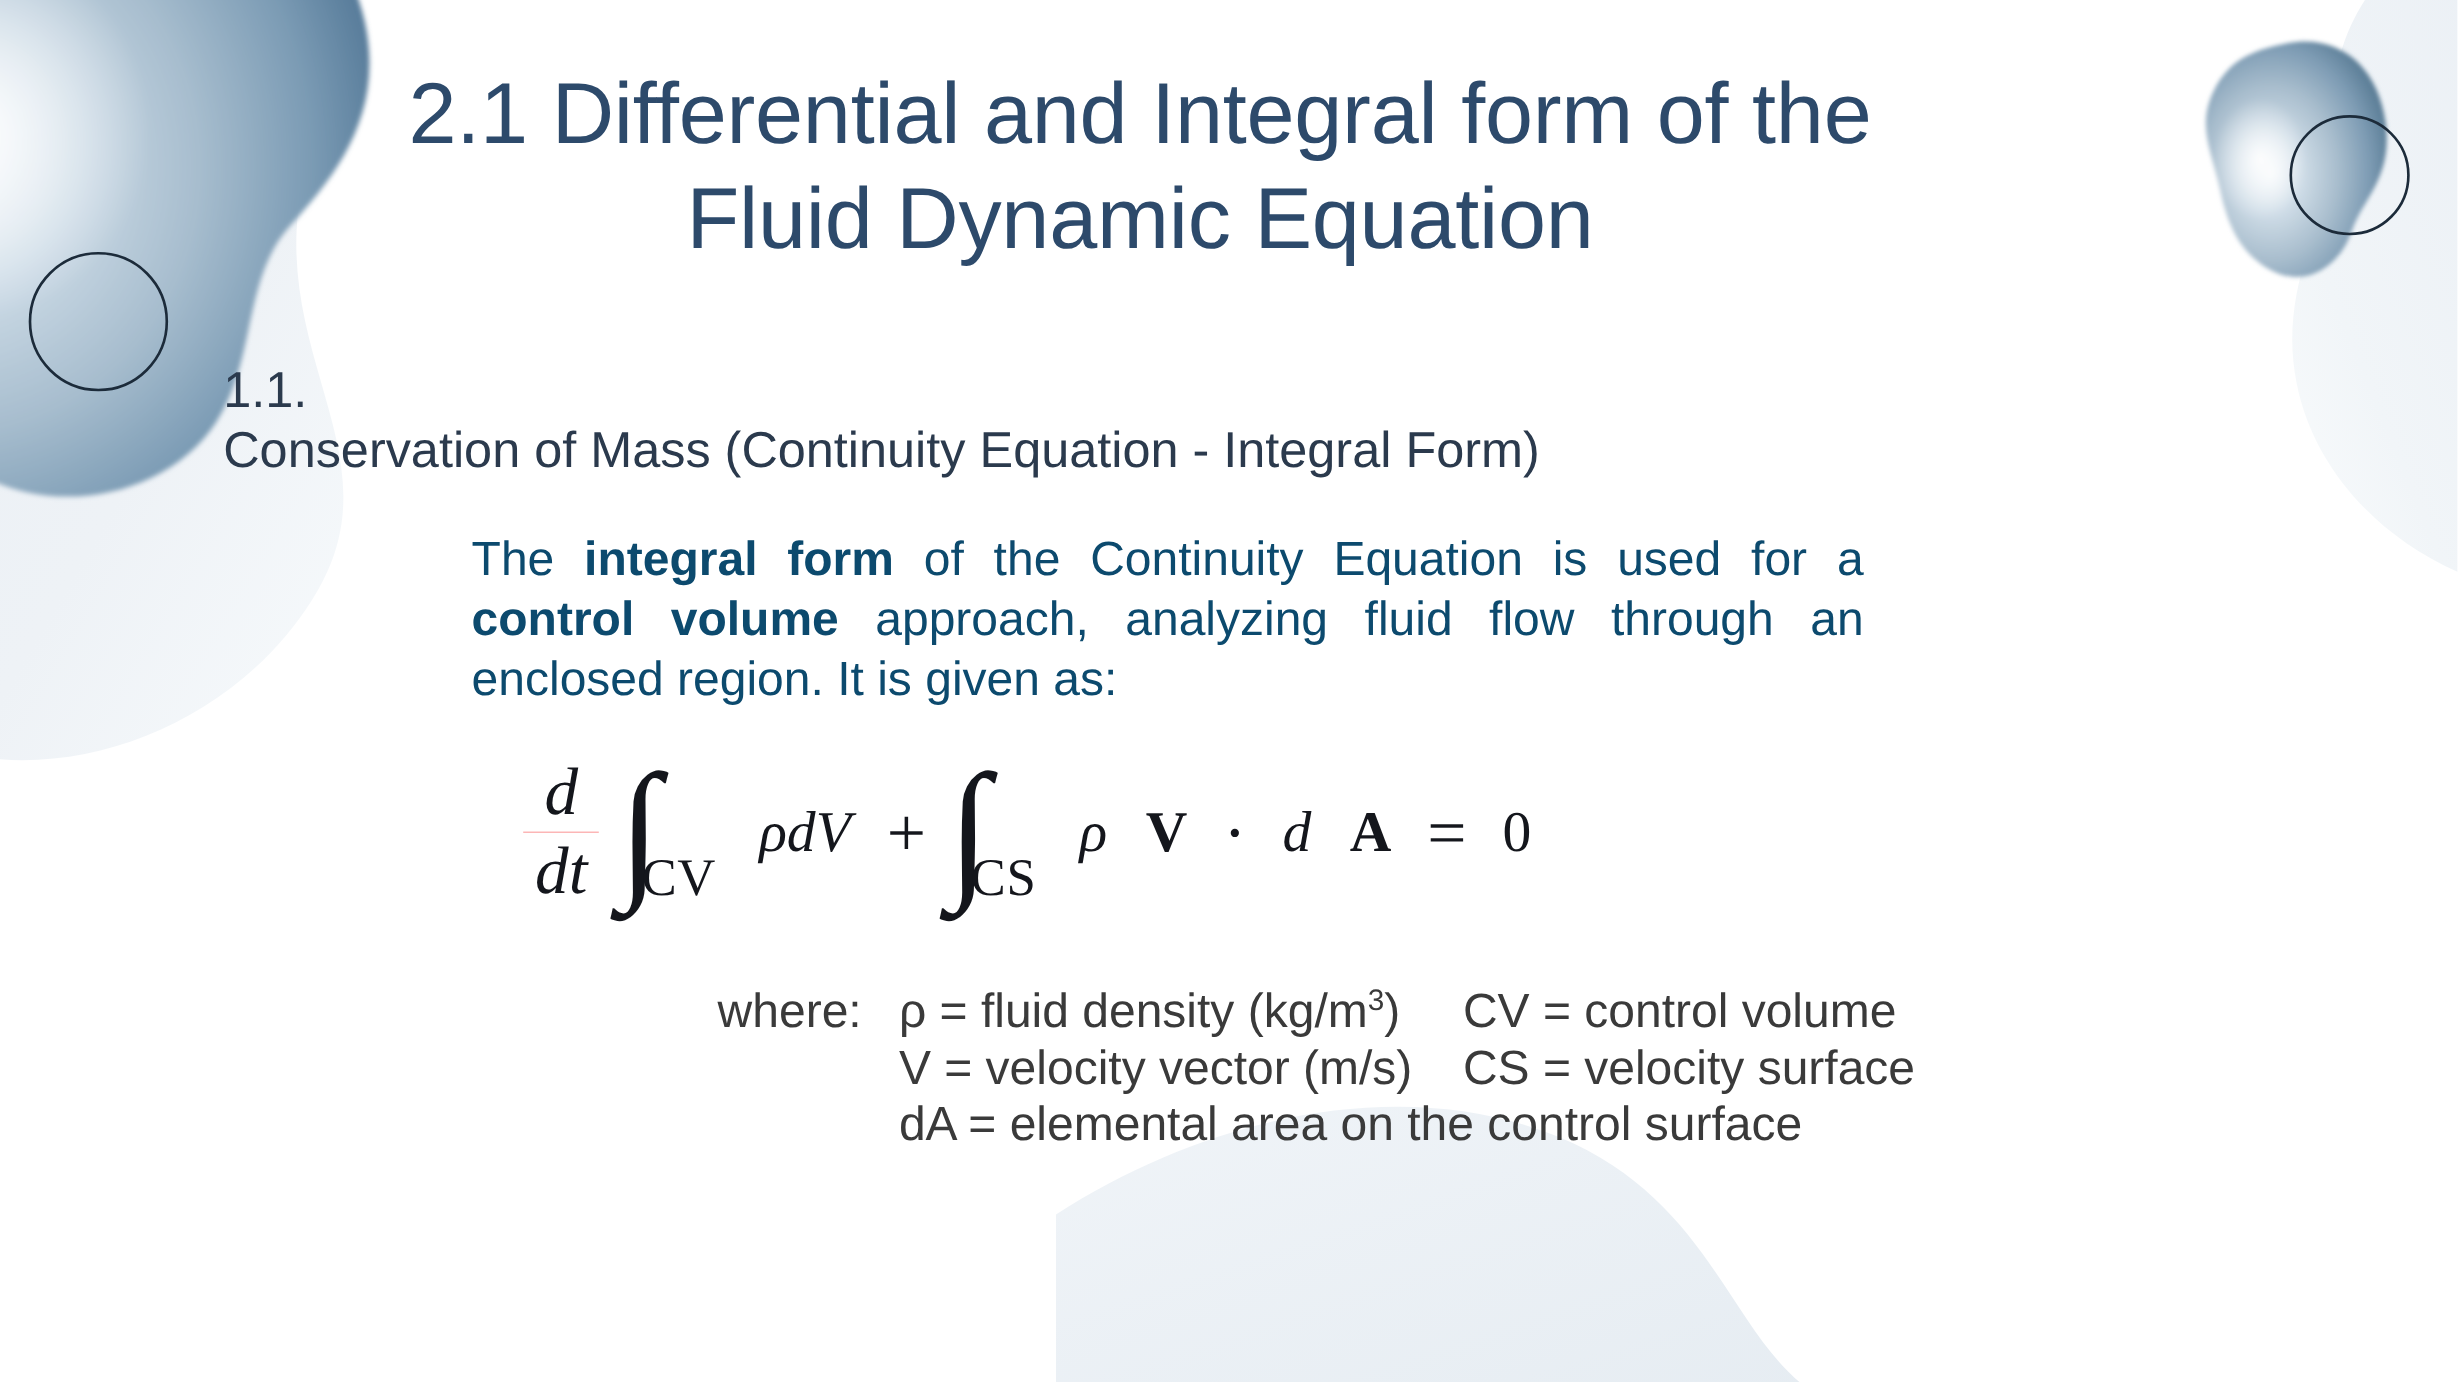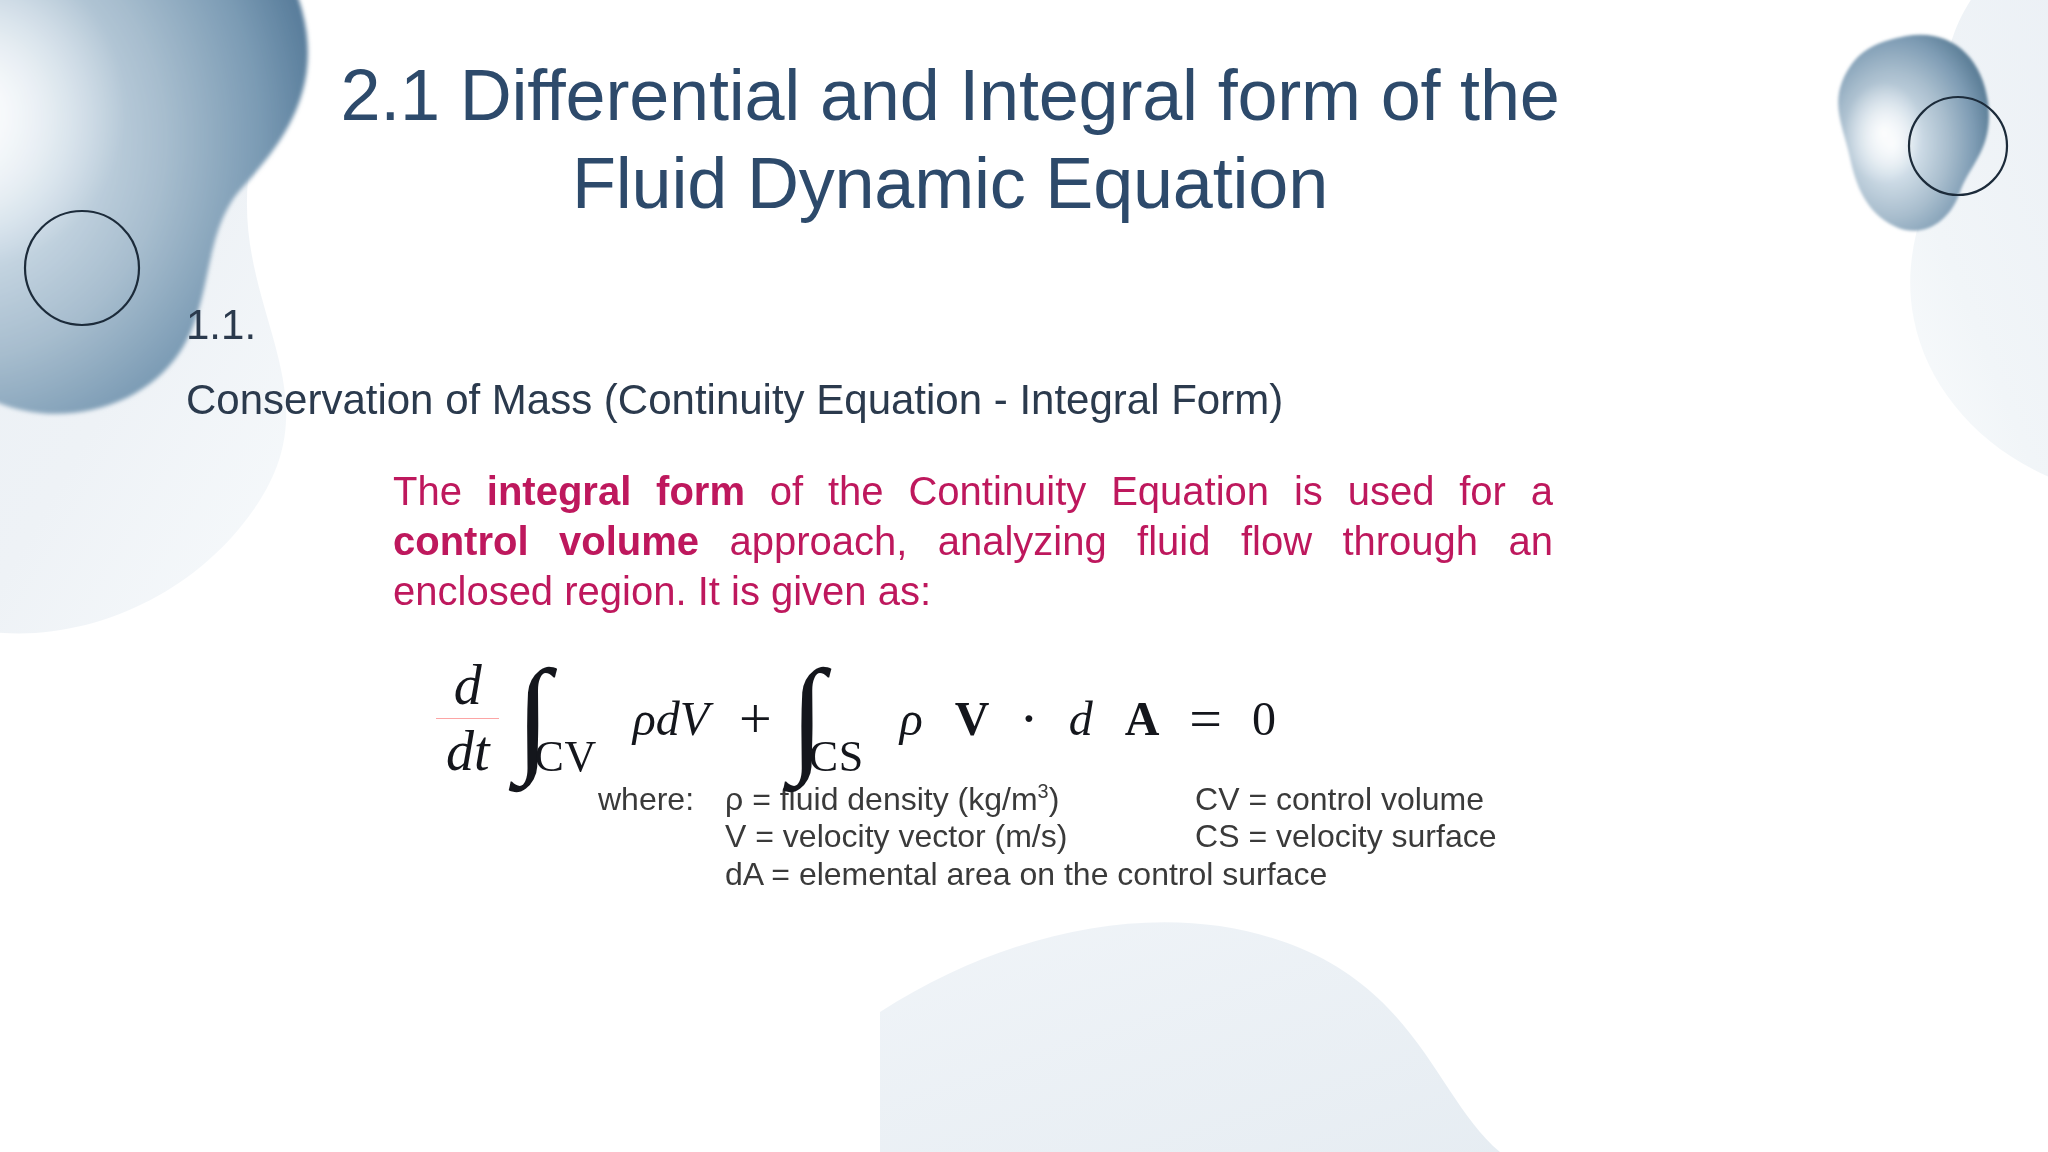--- a/index.html
+++ b/index.html
@@ -80,30 +80,29 @@
     font-size: 42px;
     line-height: 1.18;
     color: #2b3a4d;
   }
   .heading-text {
     flex: 1 1 auto;
     font-size: 42px;
     line-height: 1.18;
     color: #2b3a4d;
     padding-right: 90px;
-    margin-top: 25px;
   }
 
   .paragraph {
     margin-top: 42px;
     margin-left: 393px;
     width: 1160px;
     font-size: 40px;
     line-height: 1.25;
-    color: #be185d;
+    color: #0c4a6e;
     text-align: justify;
     text-justify: inter-word;
   }
   .paragraph b { font-weight: 700; }
 
   
   .equation-wrap {
     margin-top: 40px;
     display: flex;
     justify-content: center;
@@ -155,24 +154,25 @@
   .eq-term.upright { font-style: normal; }
   .eq-op {
     font-style: normal;
     font-size: 58px;
     margin: 0 14px;
   }
   .vec { font-weight: 700; font-style: normal; }
 
   
   .where-block {
+    margin-top: 64px;
     display: flex;
     padding-left: 598px;
     color: #3a3a3a;
-    font-size: 32px;
+    font-size: 40px;
     line-height: 1.18;
   }
   .where-label {
     flex: 0 0 auto;
     padding-right: 31px;
     white-space: nowrap;
   }
   .where-defs { flex: 1 1 auto; }
   .where-line { display: flex; white-space: nowrap; }
   .def-left  { width: 470px; flex: 0 0 auto; }

